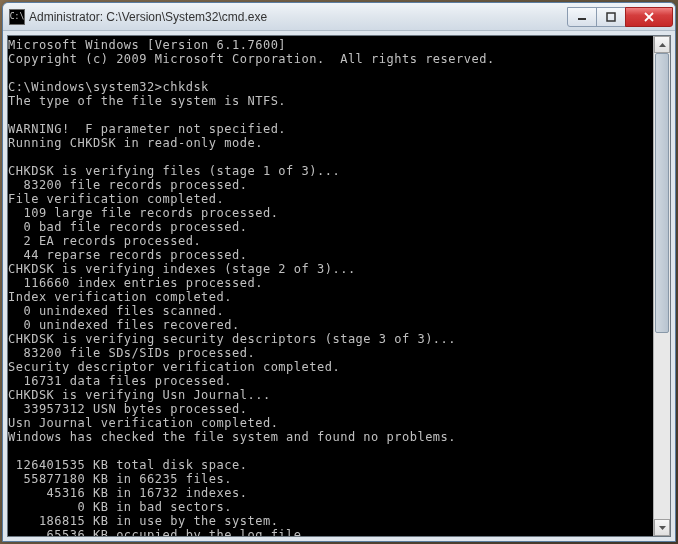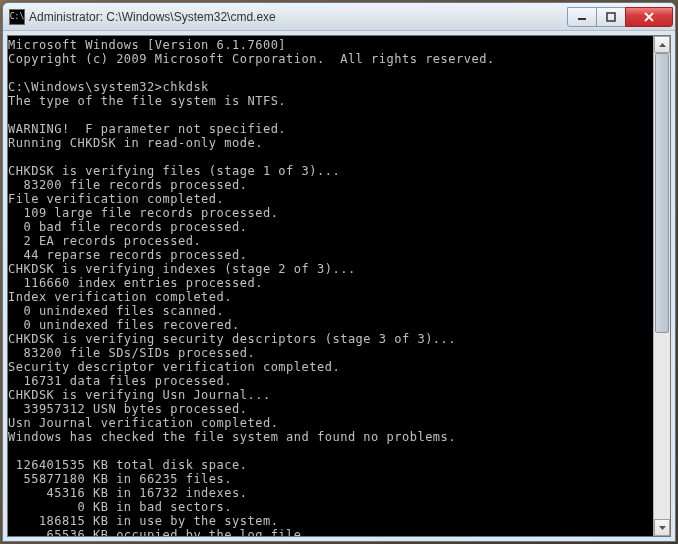--- a/index.html
+++ b/index.html
@@ -133,21 +133,21 @@
     }
   </style>
 </head>
 <body>
 
 <div class="window">
   <div class="titlebar">
     <div class="title-icon">
       <span class="title-icon-text">C:\</span>
     </div>
-    <div class="title-text">Administrator: C:\Windows\System32\cmd.exe</div>
+    <div class="title-text">Administrator: C:\Version\System32\cmd.exe</div>
     <div class="window-controls">
       <div class="ctrl-btn">
         <svg width="10" height="10" viewBox="0 0 10 10">
           <rect x="1" y="6" width="8" height="2" fill="#333"></rect>
         </svg>
       </div>
       <div class="ctrl-btn">
         <svg width="10" height="10" viewBox="0 0 10 10">
           <rect x="1" y="1" width="8" height="8" fill="none" stroke="#333" stroke-width="1.5"></rect>
         </svg>

